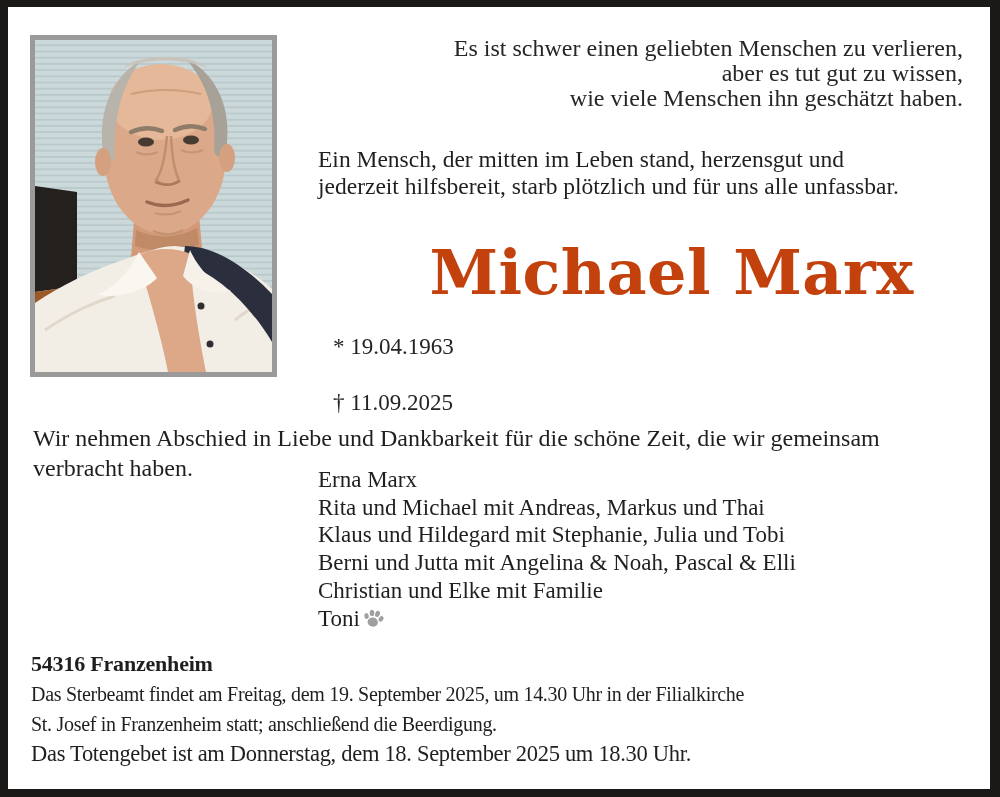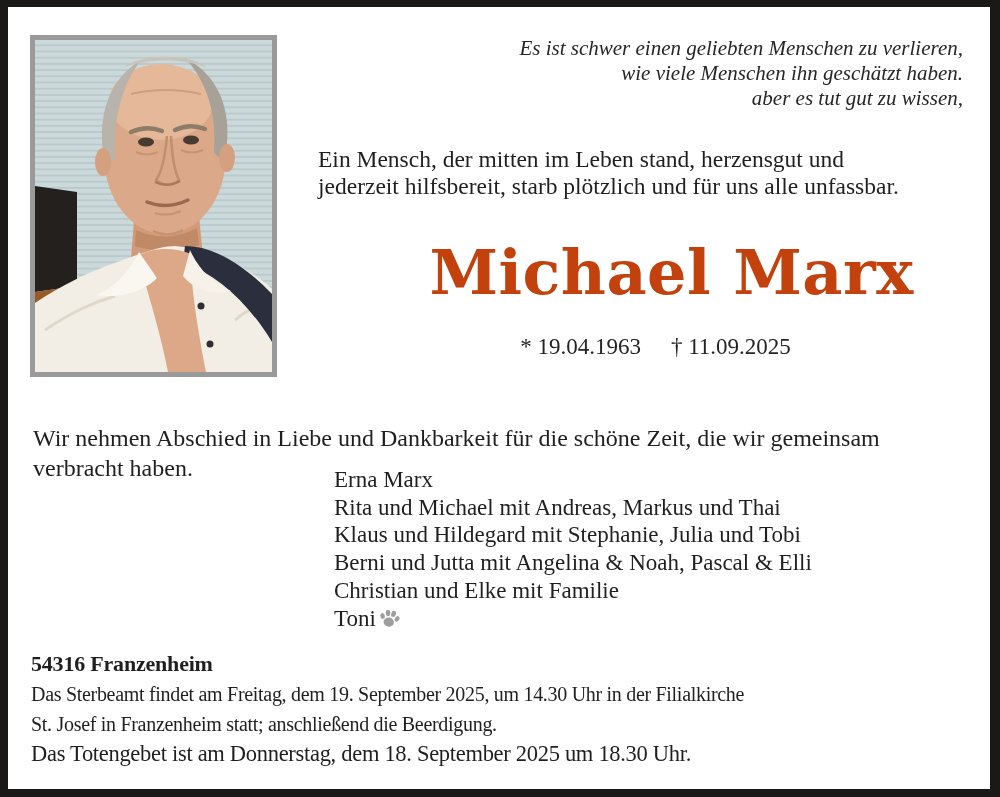--- a/index.html
+++ b/index.html
@@ -27,22 +27,21 @@
     border: 5px solid #9a9a9a;
     background: #ccd9db;
   }
   .photo-frame svg { display: block; width: 100%; height: 100%; }
 
   
   .epigraph {
     position: absolute;
     left: 420px; right: 27px; top: 29px;
     text-align: right;
-    font-style: italic;
-    font-size: 21px;
+    font-size: 24px;
     line-height: 24.8px;
     color: #262626;
   }
 
   
   .intro {
     position: absolute;
     left: 310px; top: 139px;
     font-size: 23.5px;
     line-height: 27px;
@@ -67,39 +66,40 @@
   
   .dates {
     position: absolute;
     left: 325px; top: 327px;
     width: 645px;
     display: flex;
     justify-content: center;
     gap: 30px;
     font-size: 23px;
     color: #242424;
+    flex-direction: column;
   }
 
   
   .farewell {
     position: absolute;
     left: 25px; top: 395px;
     font-size: 24px;
     line-height: 29.5px;
     margin-top: 22px;
   }
 
   
   .mourners {
     position: absolute;
     left: 310px; top: 459px;
     font-size: 23px;
     line-height: 27.7px;
   }
-  .mourner-line { white-space: nowrap; margin-left: 16px; }
+  .mourner-line { white-space: nowrap; }
   .paw { display: inline-block; vertical-align: -2px; margin-left: 3px; }
 
   
   .place-line {
     position: absolute;
     left: 23px; top: 644px;
     font-weight: 700;
     font-size: 22px;
     letter-spacing: -0.2px;
   }
@@ -177,22 +177,22 @@
       <path d="M104,212 C94,232 80,247 62,255 C84,259 110,251 122,238 Z" fill="#faf7f1"></path>
       <path d="M155,210 C163,228 177,243 196,251 C177,256 158,249 148,236 Z" fill="#f6f2ea"></path>
 
       <circle cx="166" cy="266" r="3.5" fill="#2e2e33"></circle>
       <circle cx="175" cy="304" r="3.5" fill="#2e2e33"></circle>
     </svg>
   </div>
 
   <div class="epigraph">
     <div>Es ist schwer einen geliebten Menschen zu verlieren,</div>
+    <div>aber es tut gut zu wissen,</div>
     <div>wie viele Menschen ihn geschätzt haben.</div>
-    <div>aber es tut gut zu wissen,</div>
   </div>
 
   <div class="intro">
     <div>Ein Mensch, der mitten im Leben stand, herzensgut und</div>
     <div>jederzeit hilfsbereit, starb plötzlich und für uns alle unfassbar.</div>
   </div>
 
   <h1 class="deceased-name">Michael Marx</h1>
 
   <div class="dates">

